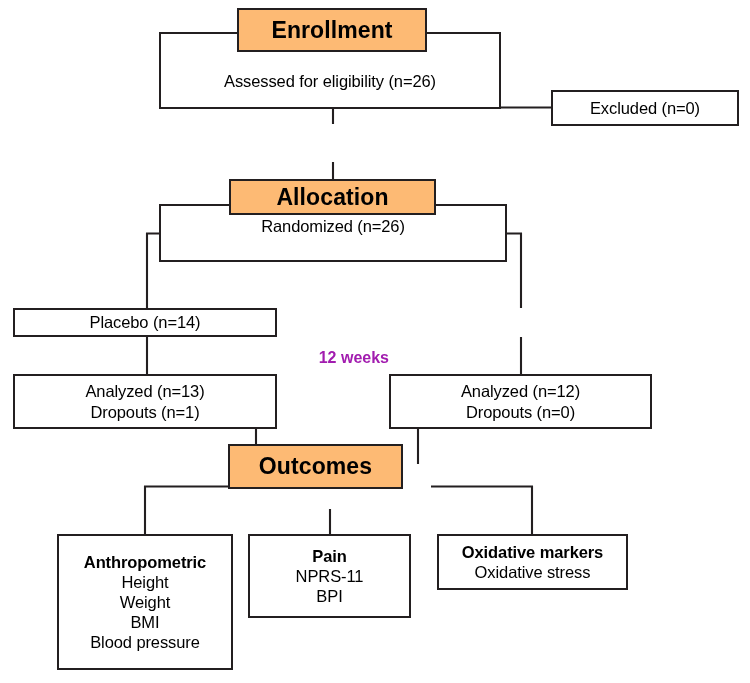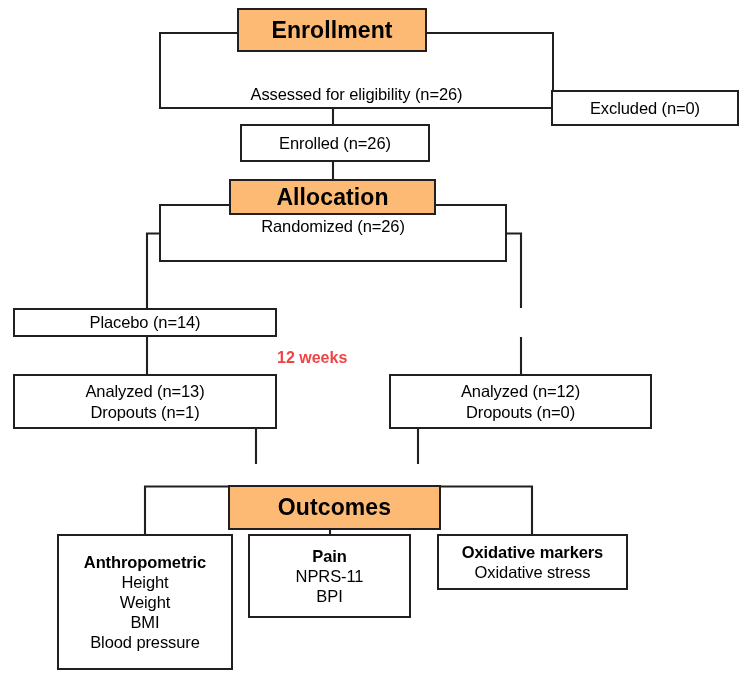--- a/index.html
+++ b/index.html
@@ -62,23 +62,23 @@
   }
   .header .node-line {
     font-size: 23px;
     font-weight: bold;
     letter-spacing: 0.1px;
   }
   .stage-label {
     position: absolute;
     font-size: 16px;
     font-weight: bold;
-    color: #ef4444;
+    color: #a21caf;
     white-space: nowrap;
-    text-align: left;
+    text-align: right;
   }
 </style>
 </head>
 <body>
 
 <div id="diagram-root">
 
   <svg class="flow" viewBox="0 0 750 683" aria-hidden="true">
 
     <path class="connector" d="M 333 109 L 333 124"></path>
@@ -99,35 +99,32 @@
 
     <path class="connector" d="M 418 429 L 418 464"></path>
 
     <path class="connector" d="M 228 486.5 L 145 486.5 L 145 534"></path>
 
     <path class="connector" d="M 330 509 L 330 534"></path>
 
     <path class="connector" d="M 431 486.5 L 532 486.5 L 532 534"></path>
   </svg>
 
-  <div class="node-box" style="left:159px; top:32px; width:395px; height:77px; justify-content:flex-end; padding-bottom:3px;">
+  <div class="node-box" style="left:159px; top:32px; width:342px; height:77px; justify-content:flex-end; padding-bottom:16px;">
     <span class="node-line">Assessed for eligibility (n=26)</span>
   </div>
 
   <div class="node-box header" style="left:237px; top:8px; width:190px; height:44px;">
     <span class="node-line">Enrollment</span>
   </div>
 
   <div class="node-box" style="left:551px; top:90px; width:188px; height:36px;">
     <span class="node-line">Excluded (n=0)</span>
   </div>
 
-  <div class="node-box" style="left:240px; top:124px; width:190px; height:38px;">
-    <span class="node-line">Enrolled (n=26)</span>
-  </div>
 
   <div class="node-box" style="left:159px; top:204px; width:348px; height:58px; justify-content:flex-end; padding-bottom:24px;">
     <span class="node-line">Randomized (n=26)</span>
   </div>
 
   <div class="node-box header" style="left:229px; top:179px; width:207px; height:36px;">
     <span class="node-line">Allocation</span>
   </div>
 
   <div class="node-box" style="left:13px; top:308px; width:264px; height:29px;">
@@ -140,21 +137,21 @@
   <div class="node-box" style="left:13px; top:374px; width:264px; height:55px;">
     <span class="node-line">Analyzed (n=13)</span>
     <span class="node-line">Dropouts (n=1)</span>
   </div>
 
   <div class="node-box" style="left:389px; top:374px; width:263px; height:55px;">
     <span class="node-line">Analyzed (n=12)</span>
     <span class="node-line">Dropouts (n=0)</span>
   </div>
 
-  <div class="node-box header" style="left:228px; top:485px; width:213px; height:45px;">
+  <div class="node-box header" style="left:228px; top:444px; width:175px; height:45px;">
     <span class="node-line">Outcomes</span>
   </div>
 
   <div class="node-box" style="left:57px; top:534px; width:176px; height:136px;">
     <span class="node-line bold">Anthropometric</span>
     <span class="node-line">Height</span>
     <span class="node-line">Weight</span>
     <span class="node-line">BMI</span>
     <span class="node-line">Blood pressure</span>
   </div>

